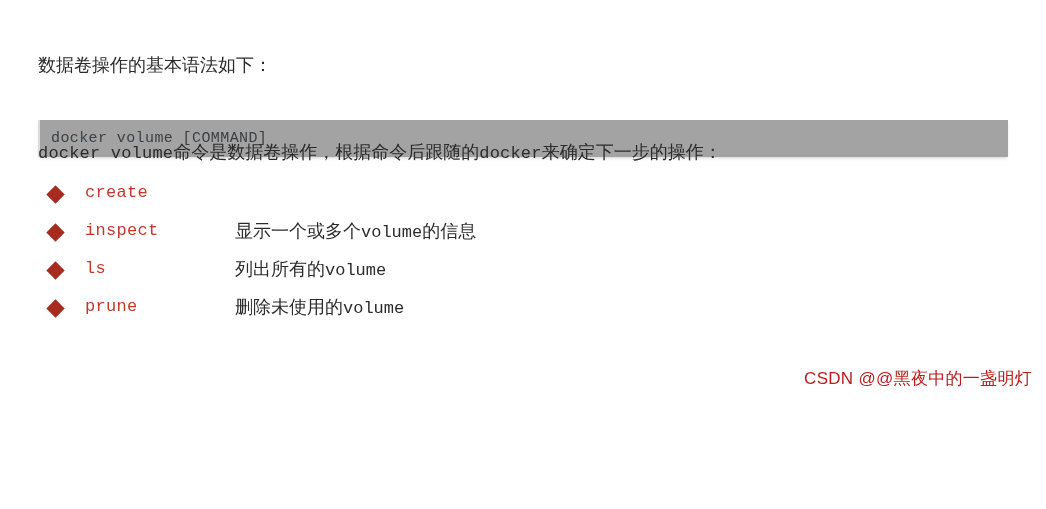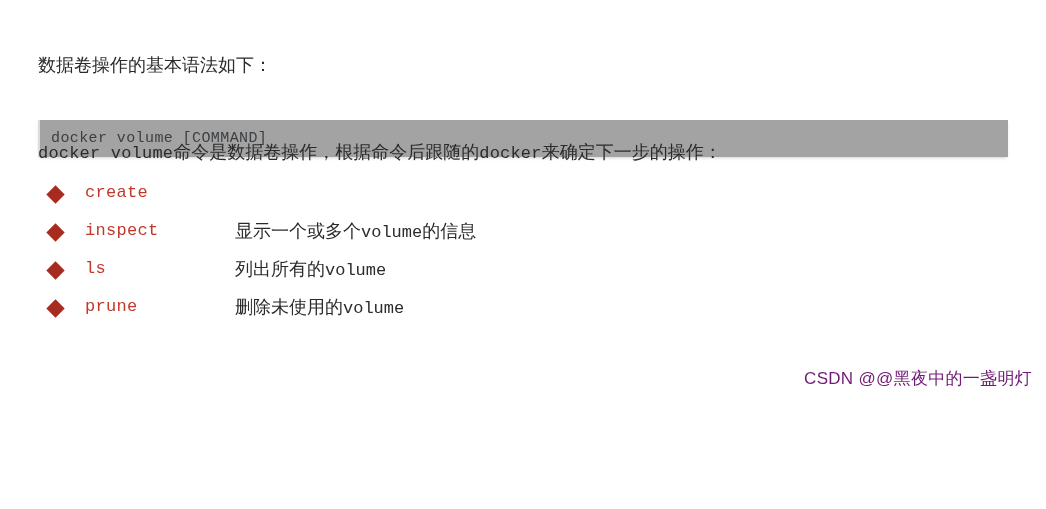--- a/index.html
+++ b/index.html
@@ -122,21 +122,21 @@
     font-size: 17px;
   }
 
   .watermark {
     position: absolute;
     right: 14px;
     bottom: 8px;
     font-family: "Liberation Sans", "DejaVu Sans", sans-serif;
     font-size: 17px;
     line-height: 24px;
-    color: #701a75;
+    color: #b91c1c;
     white-space: nowrap;
     letter-spacing: 0.3px;
   }
 </style>
 </head>
 <body>
 
 <div class="page">
 
   <div class="heading">数据卷操作的基本语法如下：</div>

